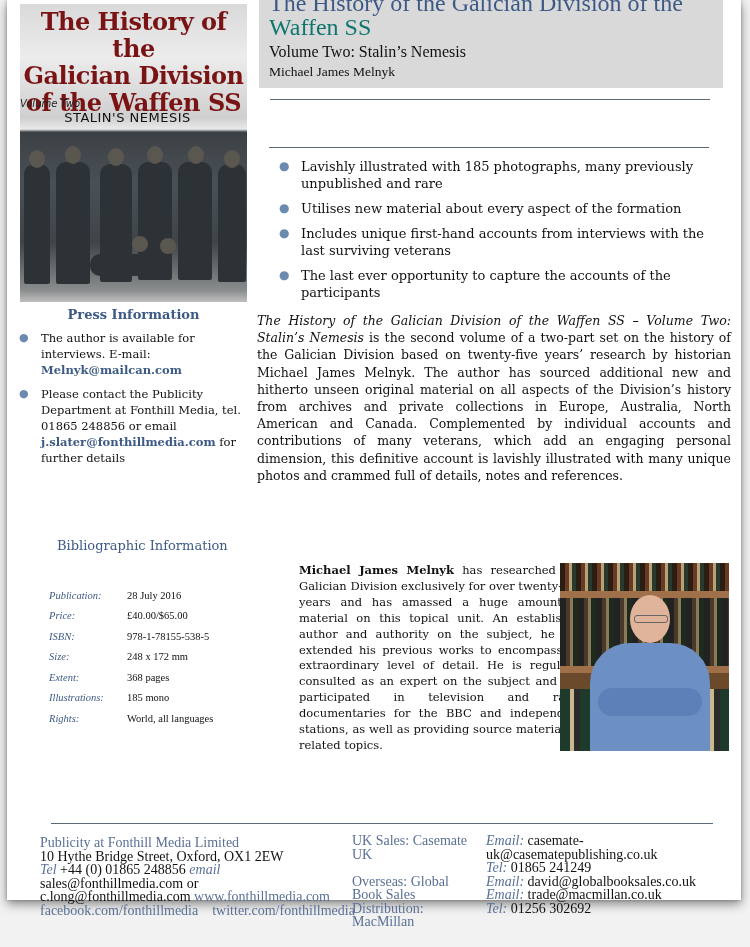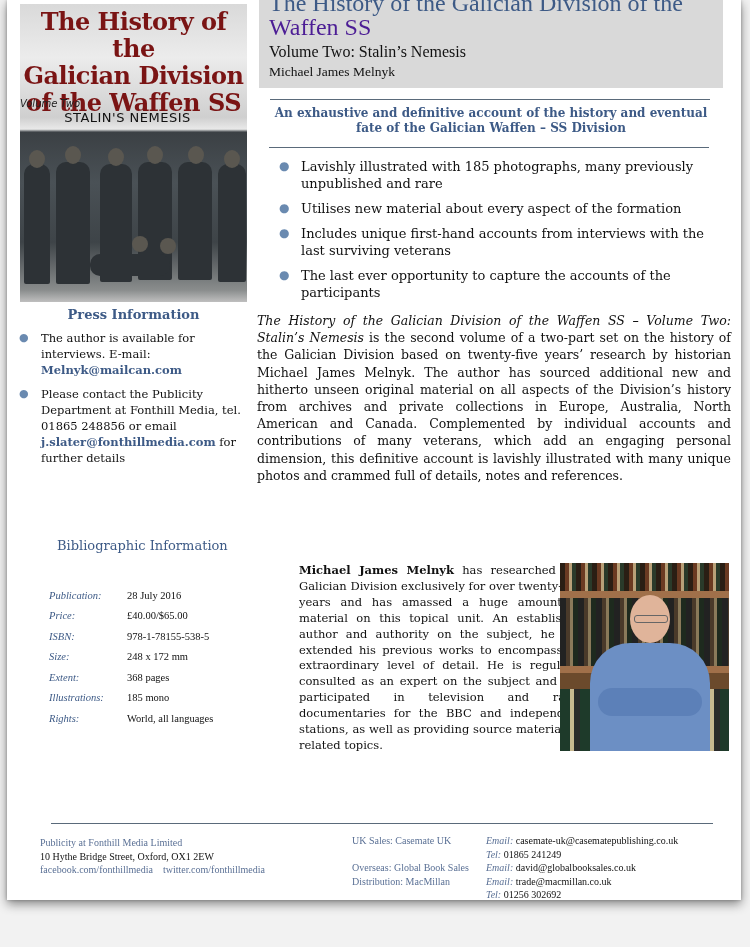--- a/index.html
+++ b/index.html
@@ -28,21 +28,21 @@
     color: #7a1414; font-size: 24px; line-height: 27px; letter-spacing: -0.5px;
   }
   .cover-vol { position: absolute; left: 0; right: 0; top: 94px; font-family: "DejaVu Sans", sans-serif; font-style: italic; font-size: 10px; color: #222; }
   .cover-sub { position: absolute; left: 0; right: 12px; top: 106px; text-align: center; font-family: "DejaVu Sans", sans-serif; font-size: 13px; color: #111; letter-spacing: 0.5px; }
   .soldier { position: absolute; background: #2d3236; border-radius: 10px 10px 2px 2px; }
   .soldier-head { position: absolute; background: #5a5750; border-radius: 50%; }
 
   
   .header-box { left: 252px; top: 0; width: 464px; height: 88px; background: #d9d9d9; }
   .title-cut { left: 262px; top: -10px; font-family: "Liberation Serif", serif; font-size: 24px; color: #3d5a86; white-space: nowrap; }
-  .title-main { left: 262px; top: 14px; font-family: "Liberation Serif", serif; font-size: 24px; color: #4c1d95; }
+  .title-main { left: 262px; top: 14px; font-family: "Liberation Serif", serif; font-size: 24px; color: #0f766e; }
   .subtitle { left: 262px; top: 43px; font-family: "Liberation Serif", serif; font-size: 16px; }
   .author { left: 262px; top: 64px; font-family: "Liberation Serif", serif; font-size: 13.5px; }
 
   .rule { height: 1px; background: #5a6a7a; }
   .tagline { left: 258px; top: 106px; width: 452px; text-align: center; font-weight: bold; font-size: 12px; line-height: 15px; color: #3d5a86; }
 
   ul.bullets { position: absolute; left: 272px; top: 158px; width: 440px; margin: 0; padding: 0; list-style: none; }
   ul.bullets li { position: relative; padding-left: 22px; font-size: 13px; line-height: 17px; margin-bottom: 8px; }
   ul.bullets li .dot { position: absolute; left: 0; top: 0; color: #6a8ab0; font-size: 12px; }
 
@@ -64,21 +64,21 @@
 
   .photo { left: 553px; top: 563px; width: 169px; height: 188px; background: #6b4a2c; overflow: hidden; }
   .shelf { position: absolute; left: 0; right: 0; background: #a0704a; height: 7px; }
   .books { position: absolute; left: 0; right: 0; }
   .person-head { position: absolute; left: 70px; top: 32px; width: 40px; height: 48px; border-radius: 50%; background: #e0b49a; }
   .glasses { position: absolute; left: 74px; top: 52px; width: 32px; height: 6px; border: 1px solid #666; border-radius: 3px; }
   .person-body { position: absolute; left: 30px; top: 80px; width: 120px; height: 120px; border-radius: 40px 40px 0 0; background: #6c8fc4; }
   .arms { position: absolute; left: 38px; top: 125px; width: 104px; height: 28px; border-radius: 14px; background: #5c80b8; }
 
   .footer-rule { left: 44px; top: 823px; width: 662px; height: 1px; background: #5a6a7a; }
-  .foot { font-family: "Liberation Serif", serif; font-size: 10px; line-height: 13.5px; }
+  .foot { font-family: "Liberation Serif", serif; font-size: 14px; line-height: 13.5px; }
   .foot .b { color: #5a7095; }
   .foot .i { font-style: italic; color: #5a7095; }
 </style>
 </head>
 <body>
 
 <div class="page">
 
   <div class="abs cover">
     <div class="cover-title">
@@ -107,21 +107,20 @@
     </div>
   </div>
 
   <div class="abs header-box"></div>
   <div class="abs title-cut">The History of the Galician Division of the</div>
   <div class="abs title-main">Waffen SS</div>
   <div class="abs subtitle">Volume Two: Stalin’s Nemesis</div>
   <div class="abs author">Michael James Melnyk</div>
 
   <div class="abs rule" style="left:263px;top:99px;width:440px;"></div>
-  <div class="abs tagline">An exhaustive and definitive account of the history and eventual fate of the Galician Waffen – SS Division</div>
   <div class="abs rule" style="left:262px;top:147px;width:440px;"></div>
 
   <ul class="bullets">
     <li><span class="dot">●</span><span>Lavishly illustrated with 185 photographs, many previously unpublished and rare</span></li>
     <li><span class="dot">●</span><span>Utilises new material about every aspect of the formation</span></li>
     <li><span class="dot">●</span><span>Includes unique first-hand accounts from interviews with the last surviving veterans</span></li>
     <li><span class="dot">●</span><span>The last ever opportunity to capture the accounts of the participants</span></li>
   </ul>
 
   <div class="abs desc"><i>The History of the Galician Division of the Waffen SS – Volume Two: Stalin’s Nemesis</i><span> is the second volume of a two-part set on the history of the Galician Division based on twenty-five years’ research by historian Michael James Melnyk. The author has sourced additional new and hitherto unseen original material on all aspects of the Division’s history from archives and private collections in Europe, Australia, North American and Canada. Complemented by individual accounts and contributions of many veterans, which add an engaging personal dimension, this definitive account is lavishly illustrated with many unique photos and crammed full of details, notes and references.</span></div>
@@ -177,20 +176,21 @@
     <div class="person-body"></div>
     <div class="arms"></div>
     <div class="person-head"></div>
     <div class="glasses"></div>
   </div>
 
   <div class="abs footer-rule"></div>
   <div class="abs foot" style="left:33px;top:836px;width:300px;">
     <div class="b">Publicity at Fonthill Media Limited</div>
     <div>10 Hythe Bridge Street, Oxford, OX1 2EW</div>
+    <div><span class="i">Tel</span><span> +44 (0) 01865 248856 </span><span class="i">email</span><span> sales@fonthillmedia.com or c.long@fonthillmedia.com </span><span class="b">www.fonthillmedia.com</span></div>
     <div><span class="b">facebook.com/fonthillmedia</span>&nbsp;&nbsp;&nbsp;&nbsp;<span class="b">twitter.com/fonthillmedia</span></div>
   </div>
 
   <div class="abs foot" style="left:345px;top:834px;width:130px;">
     <div class="b">UK Sales: Casemate UK</div>
     <div>&nbsp;</div>
     <div class="b">Overseas: Global Book Sales</div>
     <div class="b">Distribution: MacMillan</div>
   </div>
 

